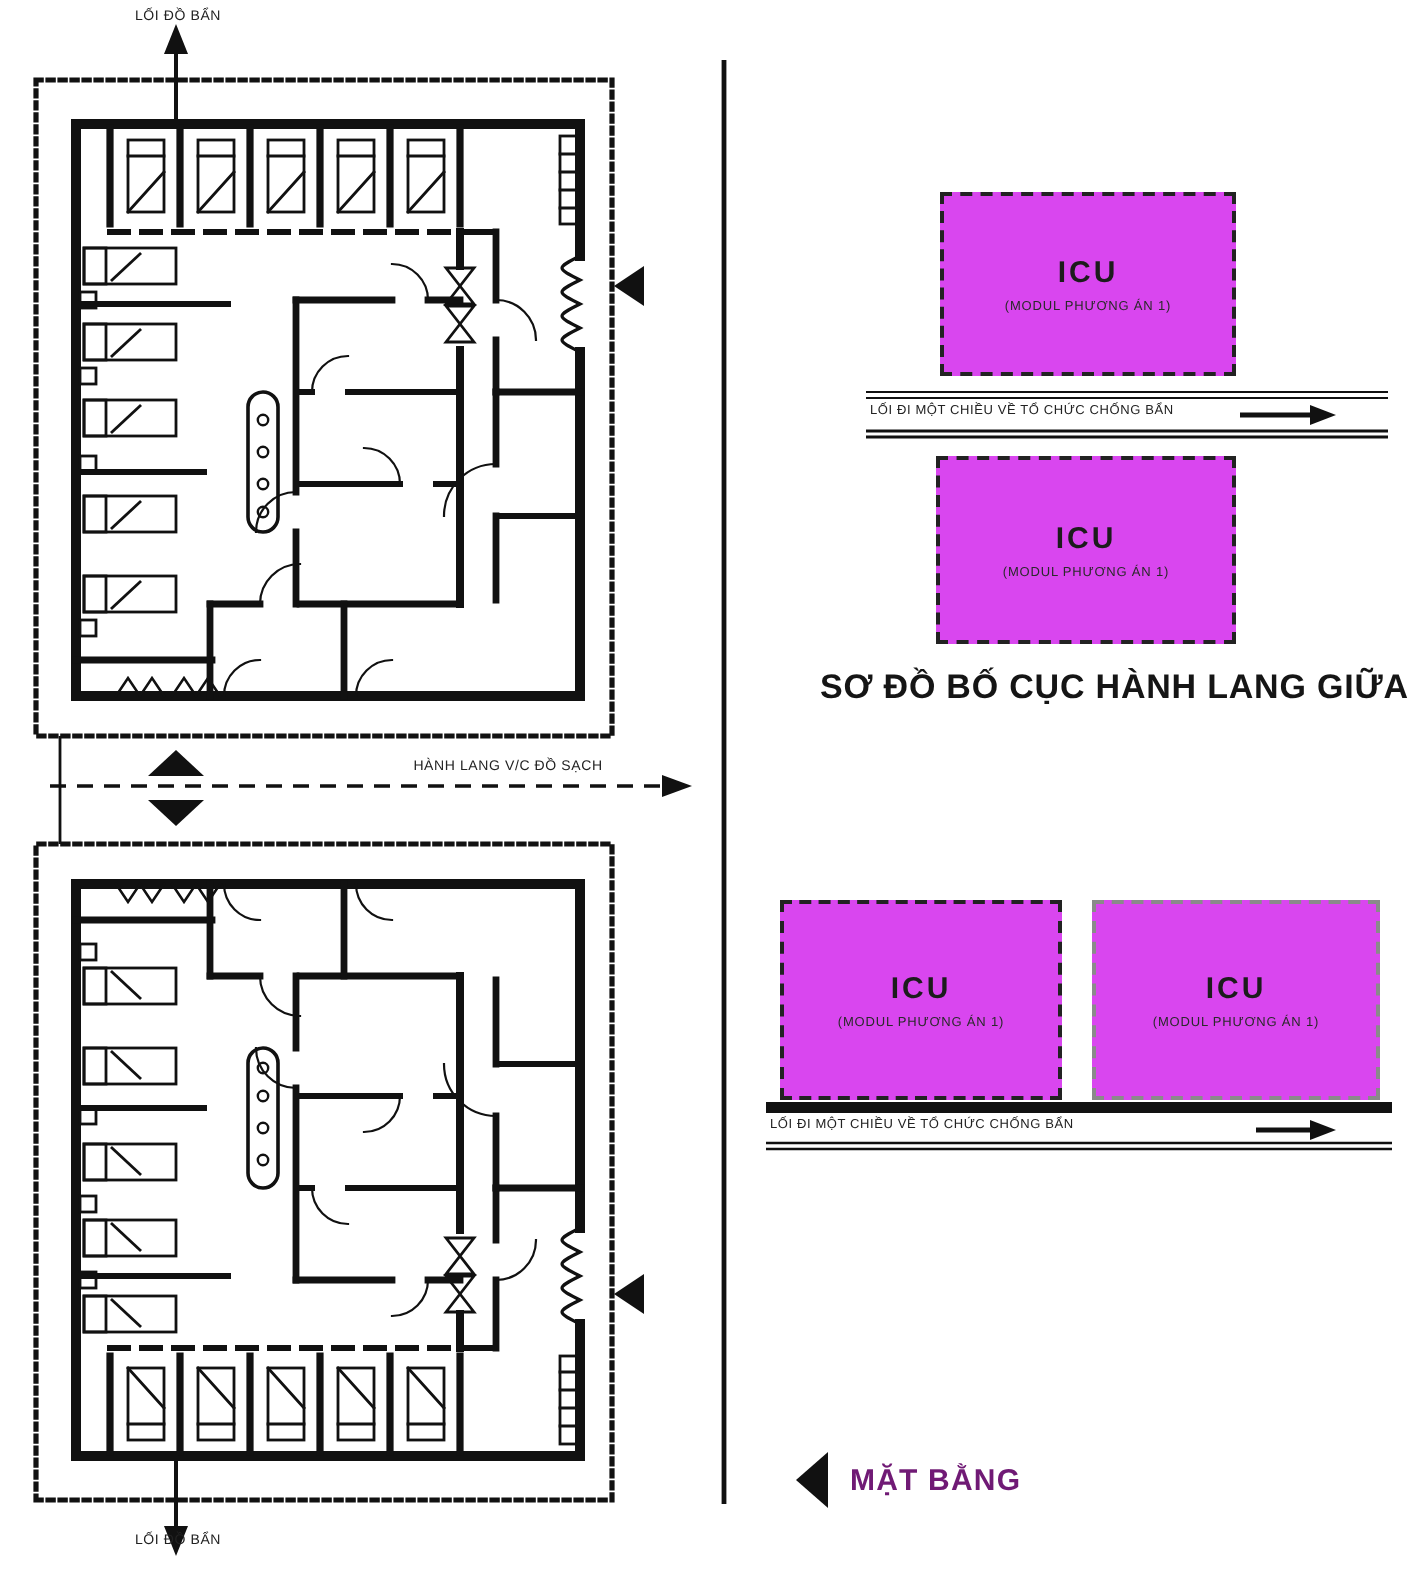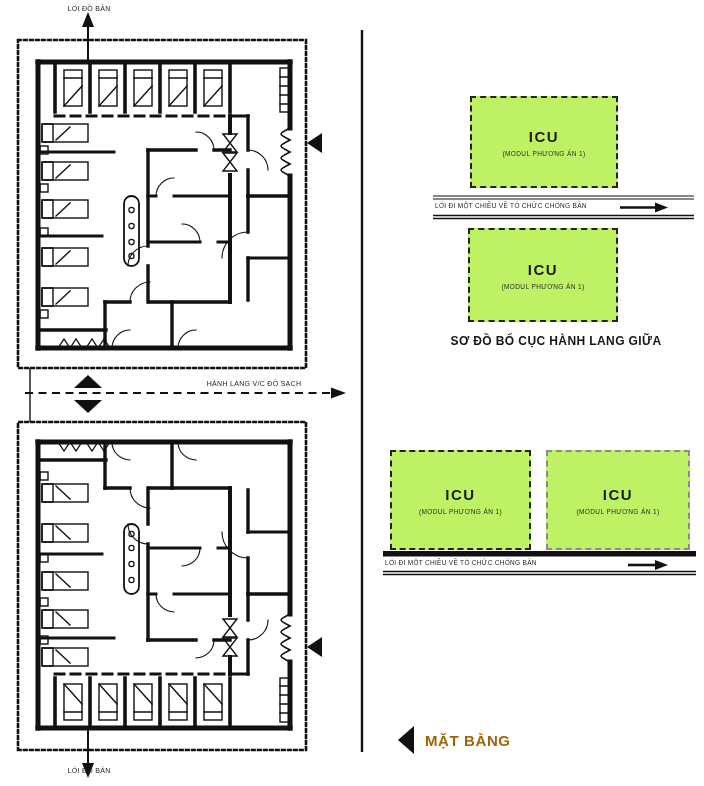--- a/index.html
+++ b/index.html
@@ -8,31 +8,31 @@
     font-family:"Liberation Sans", sans-serif;color:#111;overflow:hidden;
   }
   svg.draw{position:absolute;left:0;top:0;}
   .abs{position:absolute;}
   .tiny-label{
     font-size:7px;letter-spacing:.3px;color:#222;white-space:nowrap;
     text-align:center;filter:blur(.2px);
   }
   .icu-box{
     position:absolute;display:flex;flex-direction:column;align-items:center;
-    justify-content:center;gap:5px;background:#bef264;
+    justify-content:center;gap:5px;background:#d946ef;
     border:2px dashed #222;box-sizing:border-box;
   }
   .icu-box.light{border-color:#8a8a8a;}
   .icu-name{font-size:15px;font-weight:bold;letter-spacing:1.5px;color:#1c1c1c;}
   .icu-sub{font-size:6.5px;letter-spacing:.4px;color:#2a2a2a;filter:blur(.2px);}
   .diagram-title{
-    font-size:12px;font-weight:600;letter-spacing:.4px;color:#151515;
+    font-size:17px;font-weight:600;letter-spacing:.4px;color:#151515;
     text-align:center;white-space:nowrap;
   }
-  .caption{font-size:15px;font-weight:bold;letter-spacing:.6px;color:#a16207;white-space:nowrap;}
+  .caption{font-size:15px;font-weight:bold;letter-spacing:.6px;color:#701a75;white-space:nowrap;}
 </style>
 </head>
 <body>
 
 <div class="stage">
 
   <svg class="draw" width="704" height="786" viewBox="0 0 704 786">
     <defs>
 
       <g id="icu-plan" stroke="#111" fill="none" stroke-linecap="square">

